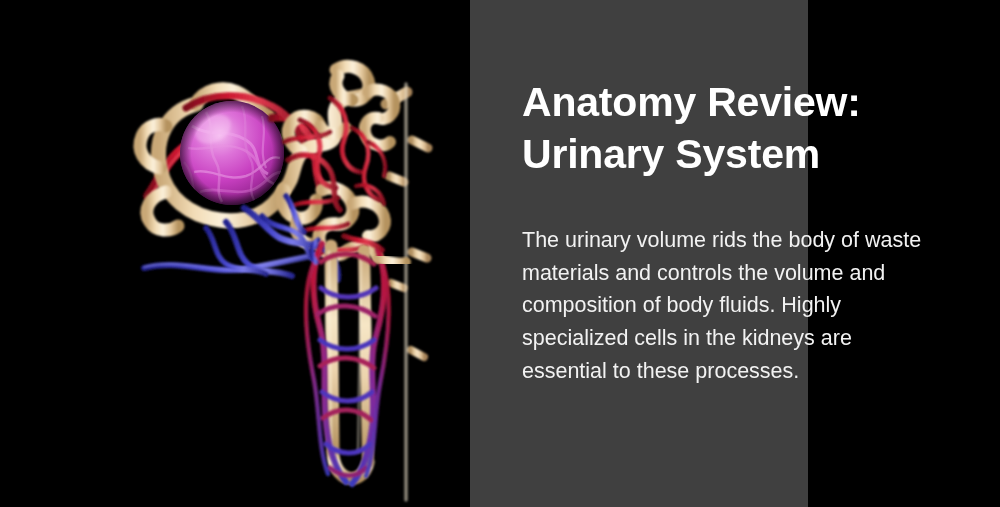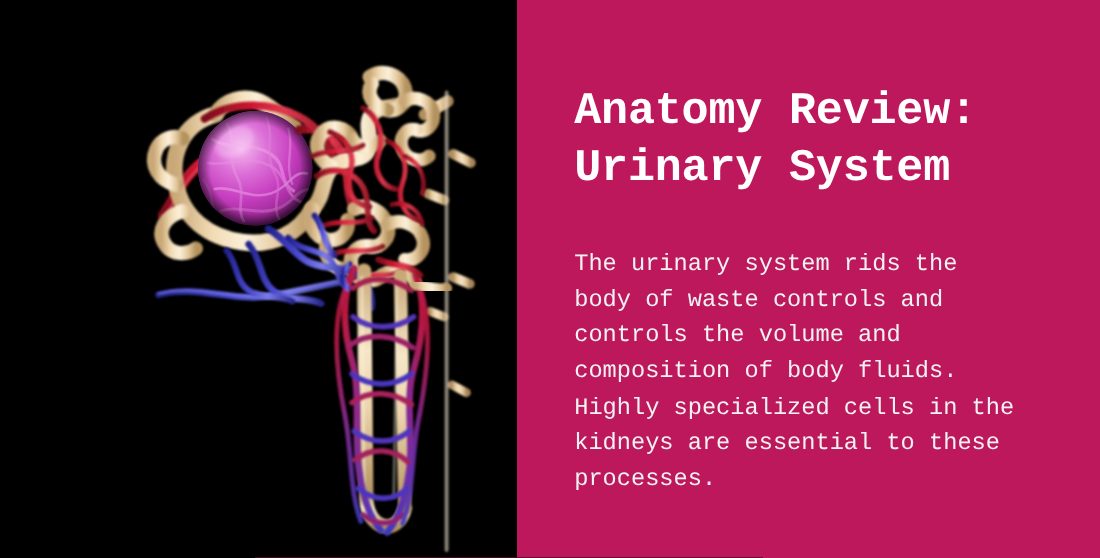--- a/index.html
+++ b/index.html
@@ -5,23 +5,22 @@
 <style>
   * { margin:0; padding:0; box-sizing:border-box; }
   html, body {
     width:1000px; height:507px;
     background:#000000;
     overflow:hidden;
     font-family:"Liberation Sans", sans-serif;
   }
   #slide {
     position:relative;
-    width:1000px; height:507px;
-    background:#be185d;
-    font-family:Liberation Mono, monospace;
+    width:808px; height:507px;
+    background:#404040;
   }
 
   
   #illustration {
     position:absolute;
     left:0; top:0;
     width:470px; height:507px;
   }
   #illustration svg { display:block; width:470px; height:507px; }
 
@@ -269,16 +268,16 @@
 
       <g filter="url(#soft)">
         <path d="M378 258 C 390 262, 398 264, 406 262" stroke="url(#tubeGrad)" stroke-width="10" fill="none" stroke-linecap="round"></path>
       </g>
     </svg>
   </div>
 
   <div id="text-col">
     <h1 id="title">Anatomy Review:
 Urinary System</h1>
-    <p id="body-text">The urinary system rids the body of waste controls and controls the volume and composition of body fluids. Highly specialized cells in the kidneys are essential to these processes.</p>
+    <p id="body-text">The urinary volume rids the body of waste materials and controls the volume and composition of body fluids. Highly specialized cells in the kidneys are essential to these processes.</p>
   </div>
 
 </div>
 
 </body></html>

